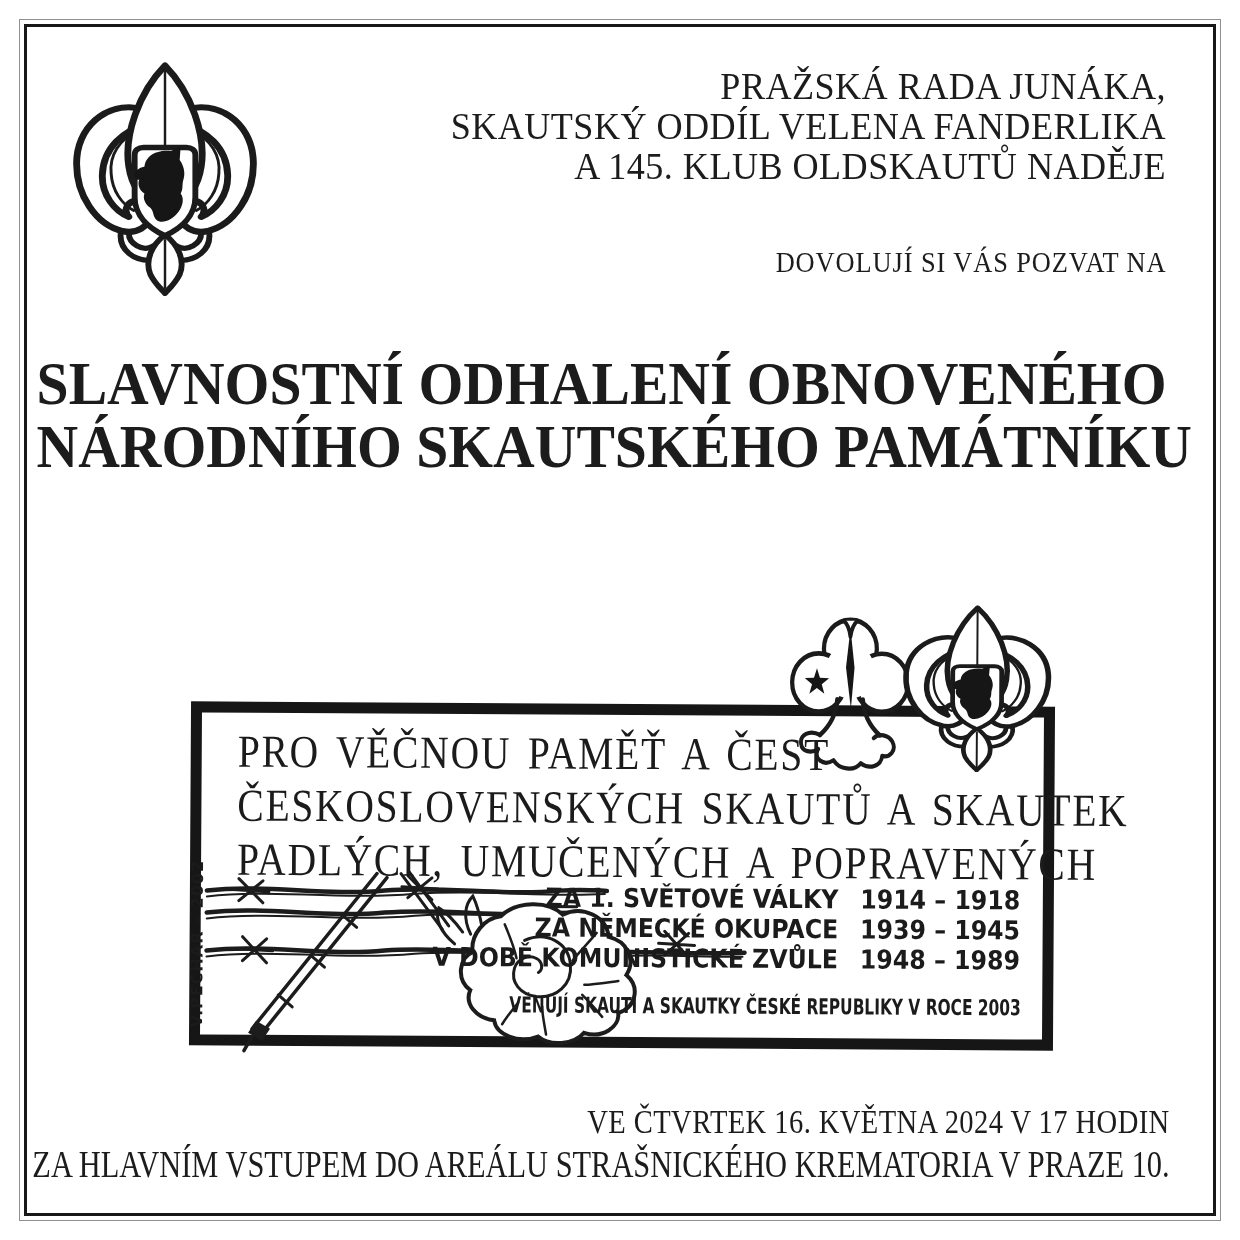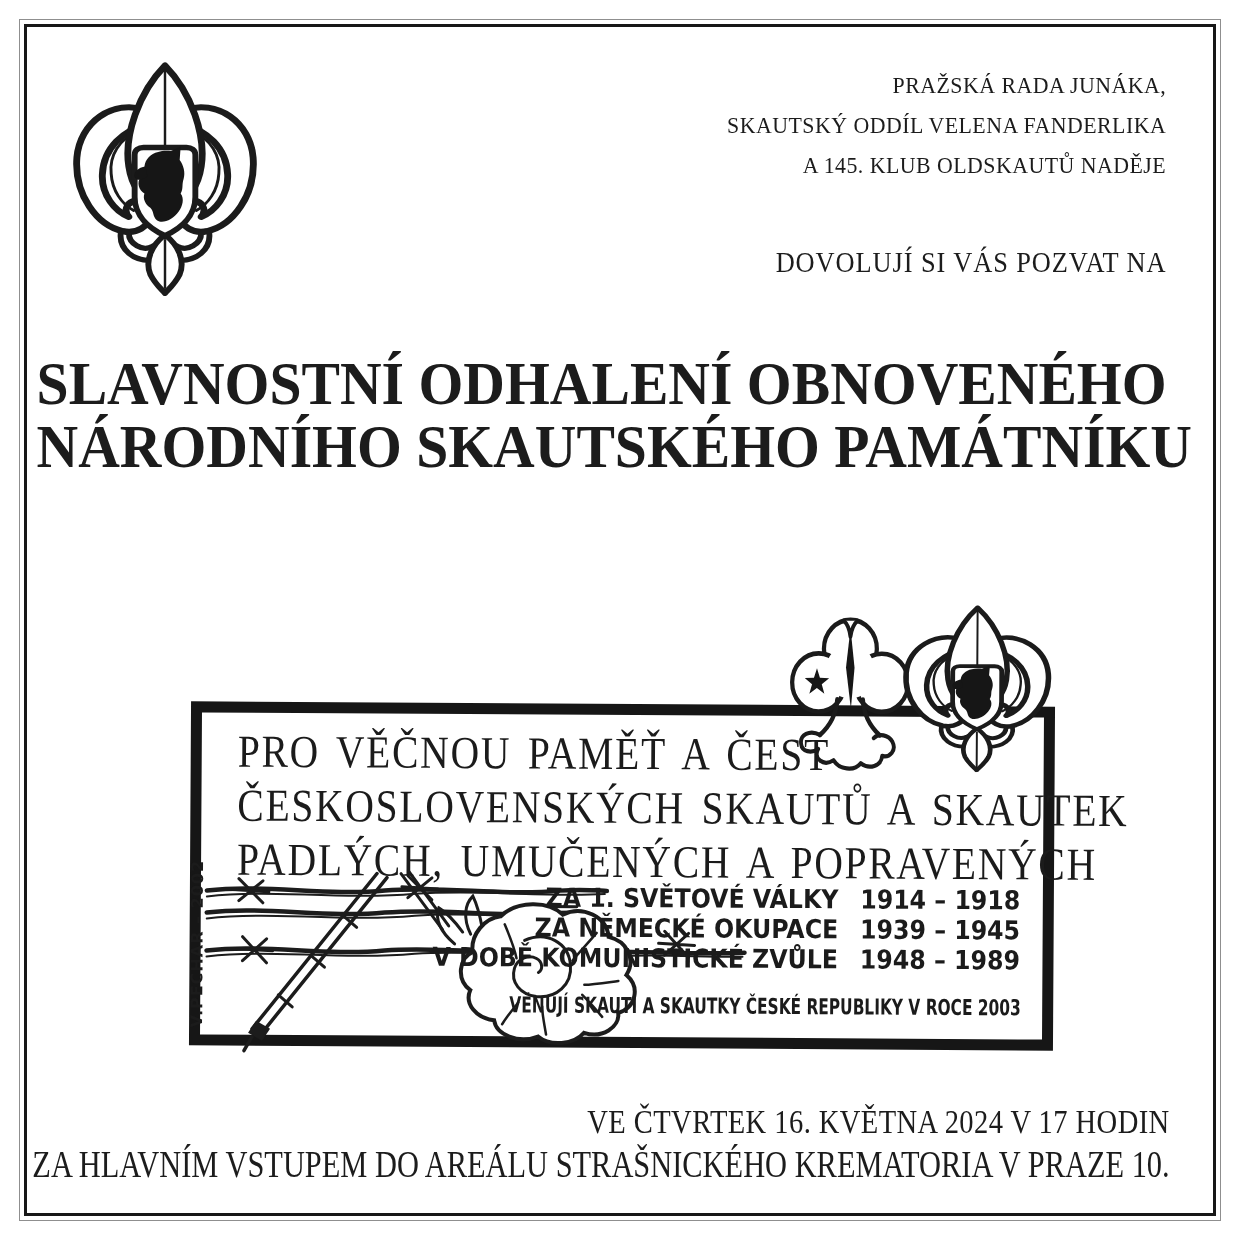--- a/index.html
+++ b/index.html
@@ -3,21 +3,21 @@
 <meta charset="utf-8">
 <style>
   html,body{margin:0;padding:0;background:#ffffff;}
   body{width:1240px;height:1240px;position:relative;overflow:hidden;
        font-family:"Liberation Serif","DejaVu Serif",serif;color:#1c1c1c;}
   .frame-outer{position:absolute;inset:19px;border:1px solid #8f8f8f;}
   .frame-inner{position:absolute;inset:24px;border:3px solid #171717;}
 
   .logo{position:absolute;left:72px;top:62px;width:186px;height:234px;}
 
-  .org{position:absolute;right:74px;top:66px;text-align:right;font-size:23px;line-height:40px;
+  .org{position:absolute;right:74px;top:66px;text-align:right;font-size:38px;line-height:40px;
        letter-spacing:.5px;white-space:nowrap;}
   .org-line{transform:scaleX(.95);transform-origin:100% 50%;}
 
   .invite{position:absolute;right:74px;top:246px;font-size:29px;letter-spacing:1px;
           transform:scaleX(.91);transform-origin:100% 0;white-space:nowrap;}
 
   .title{position:absolute;left:0;width:1045px;top:352px;text-align:right;font-weight:700;
          font-size:62px;line-height:63px;}
   .title-line{transform:scaleX(.93);transform-origin:50% 50%;white-space:nowrap;}
 

